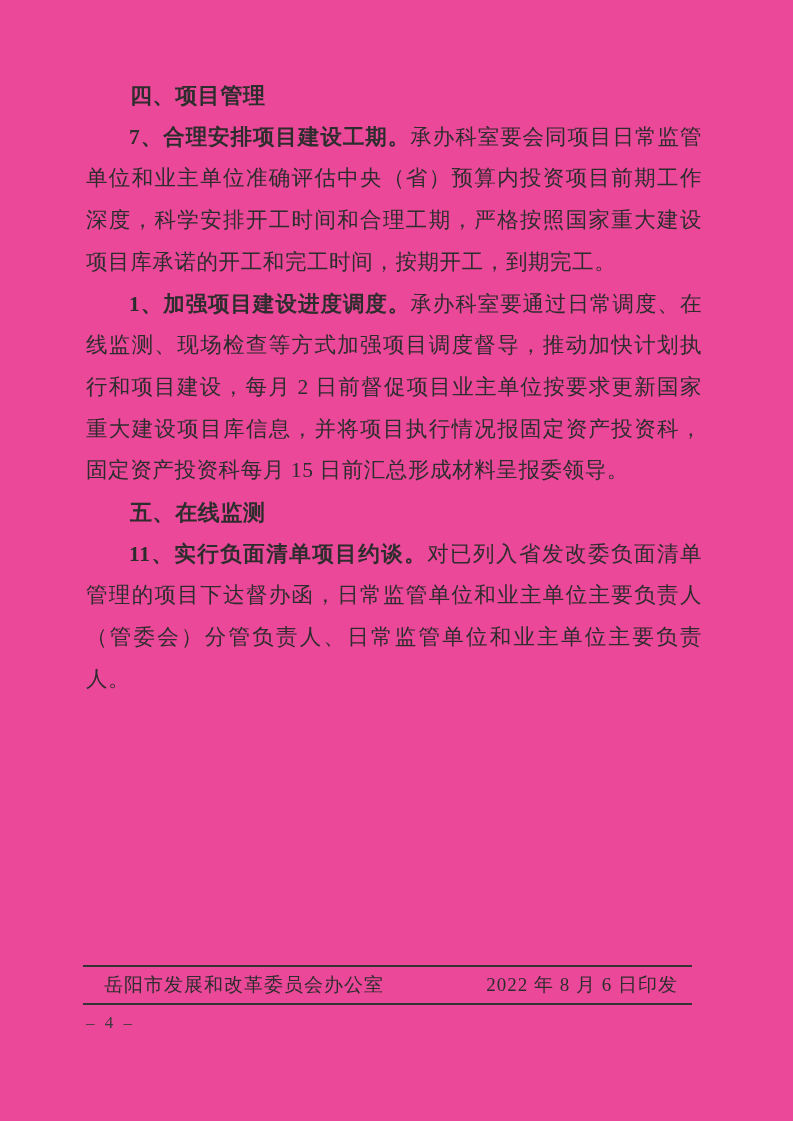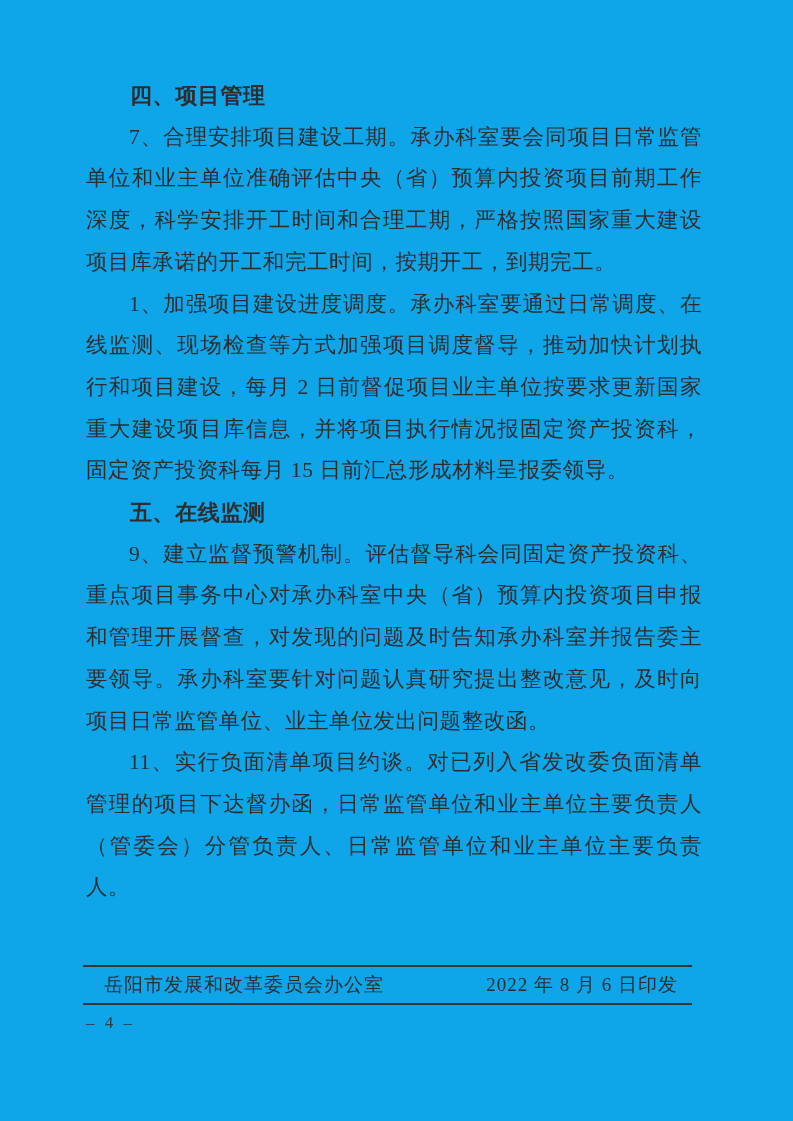--- a/index.html
+++ b/index.html
@@ -5,21 +5,21 @@
   html, body {
     margin: 0;
     padding: 0;
     background: #e9e9e7;
   }
   .page {
     position: relative;
     width: 793px;
     height: 1121px;
     margin: 0 auto;
-    background: #0ea5e9;
+    background: #ec4899;
     color: #2d2d2d;
     font-family: "Liberation Serif", serif;
     overflow: hidden;
   }
   .content {
     position: absolute;
     left: 86px;
     top: 75px;
     width: 616px;
     font-size: 21.5px;
@@ -34,21 +34,21 @@
     font-weight: 700;
     text-indent: 2em;
     font-family: "Liberation Sans", sans-serif;
     text-align: left;
   }
   .para {
     margin: 0;
     text-indent: 2em;
   }
   .para .lead {
-    font-weight: 400;
+    font-weight: 700;
   }
   .footer-rule {
     position: absolute;
     left: 83px;
     width: 609px;
     height: 2px;
     background: #343434;
   }
   .rule-top { top: 965px; }
   .rule-bottom { top: 1003px; }
@@ -84,21 +84,20 @@
   <div class="content">
 
     <h2 class="sec-heading">四、项目管理</h2>
 
     <p class="para"><span class="lead">7、合理安排项目建设工期。</span><span>承办科室要会同项目日常监管单位和业主单位准确评估中央（省）预算内投资项目前期工作深度，科学安排开工时间和合理工期，严格按照国家重大建设项目库承诺的开工和完工时间，按期开工，到期完工。</span></p>
 
     <p class="para"><span class="lead">1、加强项目建设进度调度。</span><span>承办科室要通过日常调度、在线监测、现场检查等方式加强项目调度督导，推动加快计划执行和项目建设，每月 2 日前督促项目业主单位按要求更新国家重大建设项目库信息，并将项目执行情况报固定资产投资科，固定资产投资科每月 15 日前汇总形成材料呈报委领导。</span></p>
 
     <h2 class="sec-heading">五、在线监测</h2>
 
-    <p class="para"><span class="lead">9、建立监督预警机制。</span><span>评估督导科会同固定资产投资科、重点项目事务中心对承办科室中央（省）预算内投资项目申报和管理开展督查，对发现的问题及时告知承办科室并报告委主要领导。承办科室要针对问题认真研究提出整改意见，及时向项目日常监管单位、业主单位发出问题整改函。</span></p>
 
     <p class="para"><span class="lead">11、实行负面清单项目约谈。</span><span>对已列入省发改委负面清单管理的项目下达督办函，日常监管单位和业主单位主要负责人（管委会）分管负责人、日常监管单位和业主单位主要负责人。</span></p>
 
   </div>
 
   <div class="footer-rule rule-top"></div>
 
   <div class="footer-row">
     <span>岳阳市发展和改革委员会办公室</span>
     <span>2022 年 8 月 6 日印发</span>

